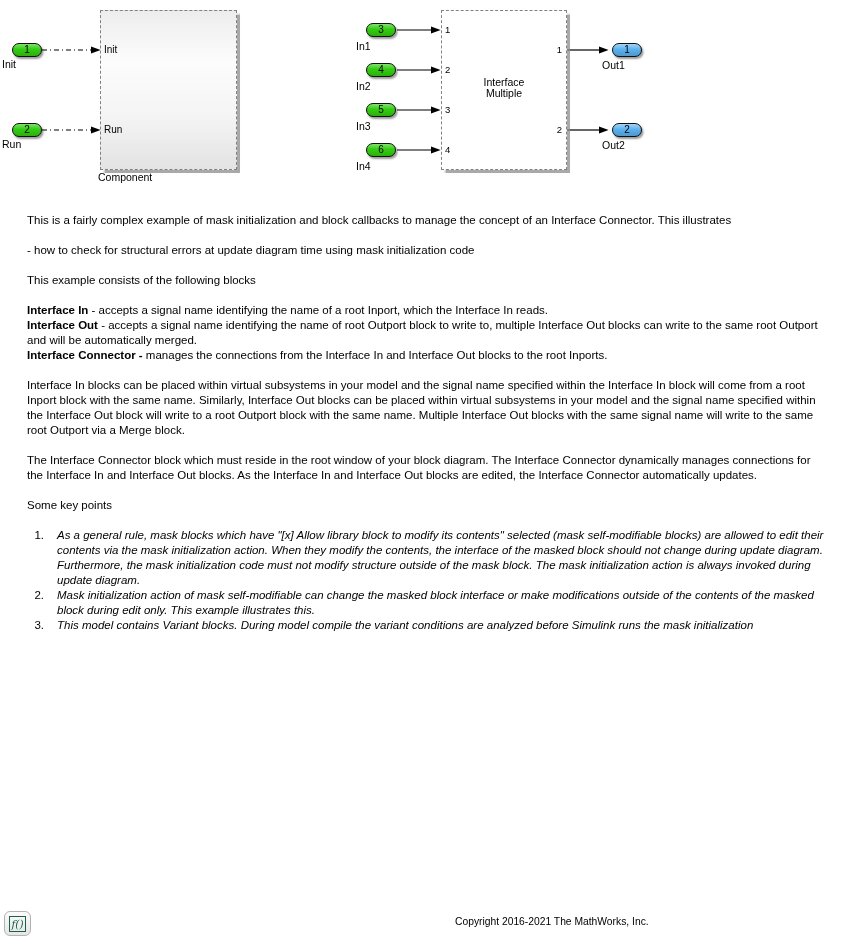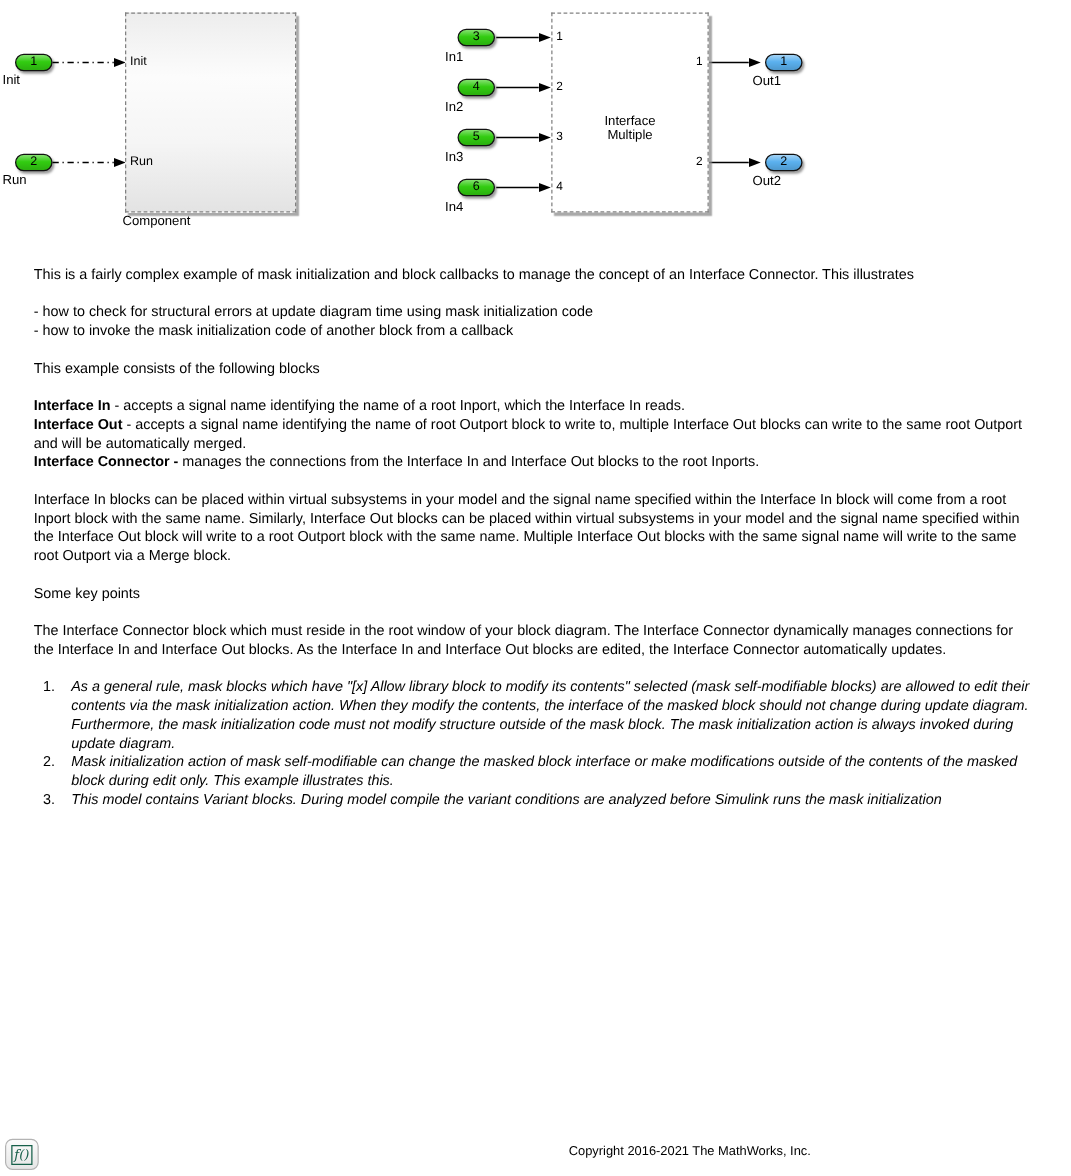--- a/index.html
+++ b/index.html
@@ -17,21 +17,21 @@
   .pill.green{background:linear-gradient(180deg,rgba(255,255,255,.40),rgba(255,255,255,0) 45%,rgba(0,0,0,.14)),var(--green,#32cc11);}
   .pill.blue {background:linear-gradient(180deg,rgba(255,255,255,.45),rgba(255,255,255,0) 45%,rgba(0,0,0,.14)),var(--blue,#5bb1ef);}
   .blabel{position:absolute;width:50px;text-align:left;font-size:10.5px;line-height:12px;}
   .block{position:absolute;border:1px dashed #818181;box-sizing:border-box;
          box-shadow:2.5px 2.5px 1px rgba(140,140,140,.75);}
   .block.grad{background:linear-gradient(180deg,#ededed 0%,#fcfcfc 32%,#f5f5f5 65%,#e3e3e3 100%);}
   .block.plain{background:#fff;}
   .portlbl{position:absolute;font-size:10px;line-height:12px;}
   .portnum{position:absolute;font-size:9.5px;line-height:12px;}
   .ictitle{position:absolute;left:441px;top:77px;width:126px;text-align:center;
-           font-size:10.5px;line-height:11px;margin-top:15px;}
+           font-size:10.5px;line-height:11px;}
 
   
   .doc{position:absolute;left:27px;top:213px;width:812px;height:465px;overflow:hidden;
        font-size:11.5px;line-height:15px;}
   .doc p{margin:0 16px 15px 0;}
   .oli{display:flex;}
   .oli .num{flex:none;width:17px;text-align:right;}
   .oli .itext{flex:1;padding-left:13px;font-style:italic;}
   b{font-weight:bold;}
 
@@ -117,32 +117,31 @@
         <span>2</span>
       </div>
     <div class="blabel" style="left:602px;top:139px">Out2</div>
   </div>
 
   <div class="doc">
     <p>This is a fairly complex example of mask initialization and block callbacks to manage the concept of an Interface Connector. This illustrates</p>
     <p class="bullets">
       </p>
       <div>- how to check for structural errors at update diagram time using mask initialization code</div>
-      <div>- how to invoke the mask initialization code of another block from a callback</div>
     <p></p>
     <p>This example consists of the following blocks</p>
     <p>
       </p>
       <div><b>Interface In</b><span> - accepts a signal name identifying the name of a root Inport, which the Interface In reads.</span></div>
       <div><b>Interface Out</b><span> - accepts a signal name identifying the name of root Outport block to write to, multiple Interface Out blocks can write to the same root Outport and will be automatically merged.</span></div>
       <div><b>Interface Connector -</b><span> manages the connections from the Interface In and Interface Out blocks to the root Inports.</span></div>
     <p></p>
     <p>Interface In blocks can be placed within virtual subsystems in your model and the signal name specified within the Interface In block will come from a root Inport block with the same name. Similarly, Interface Out blocks can be placed within virtual subsystems in your model and the signal name specified within the Interface Out block will write to a root Outport block with the same name. Multiple Interface Out blocks with the same signal name will write to the same root Outport via a Merge block.</p>
+    <p>The Interface Connector block which must reside in the root window of your block diagram. The Interface Connector dynamically manages connections for the Interface In and Interface Out blocks. As the Interface In and Interface Out blocks are edited, the Interface Connector automatically updates.</p>
     <p>Some key points</p>
-    <p>The Interface Connector block which must reside in the root window of your block diagram. The Interface Connector dynamically manages connections for the Interface In and Interface Out blocks. As the Interface In and Interface Out blocks are edited, the Interface Connector automatically updates.</p>
     <div>
       <div class="oli">
           <span class="num">1.</span>
           <span class="itext">As a general rule, mask blocks which have "[x] Allow library block to modify its contents" selected (mask self-modifiable blocks) are allowed to edit their contents via the mask initialization action. When they modify the contents, the interface of the masked block should not change during update diagram. Furthermore, the mask initialization code must not modify structure outside of the mask block. The mask initialization action is always invoked during update diagram.</span>
         </div>
       <div class="oli">
           <span class="num">2.</span>
           <span class="itext">Mask initialization action of mask self-modifiable can change the masked block interface or make modifications outside of the contents of the masked block during edit only. This example illustrates this.</span>
         </div>
       <div class="oli">

